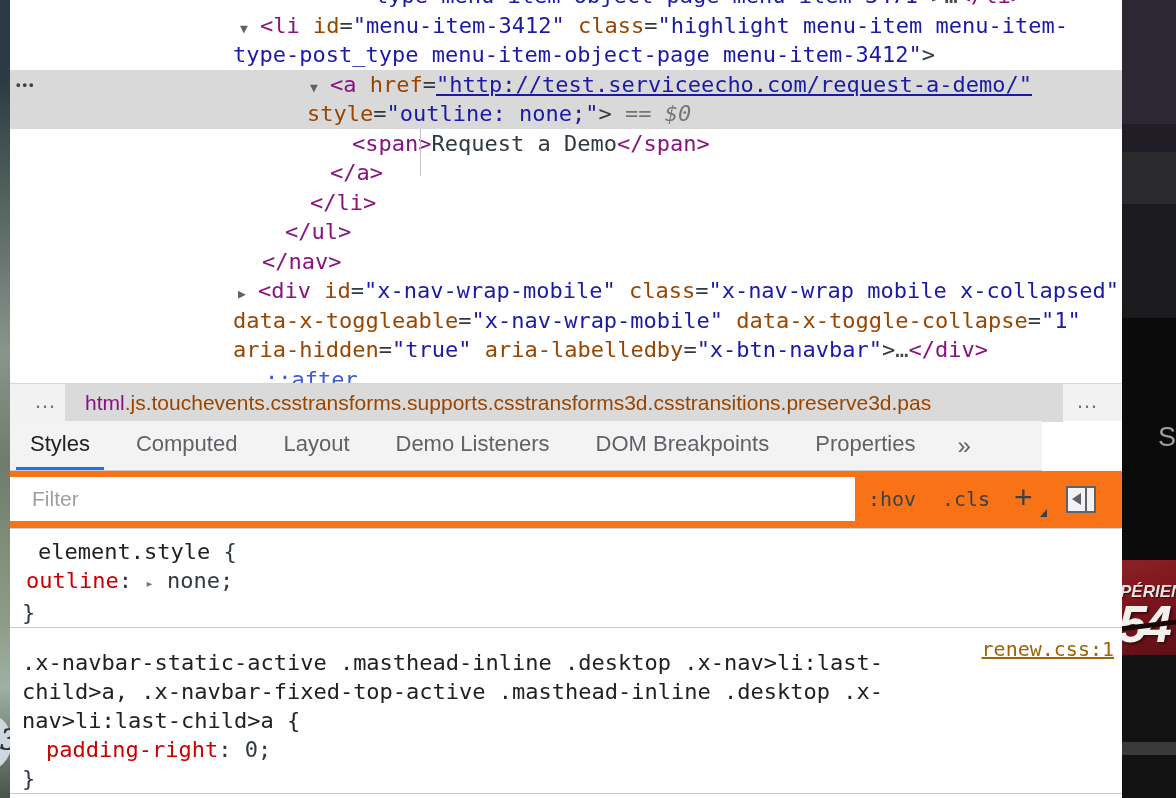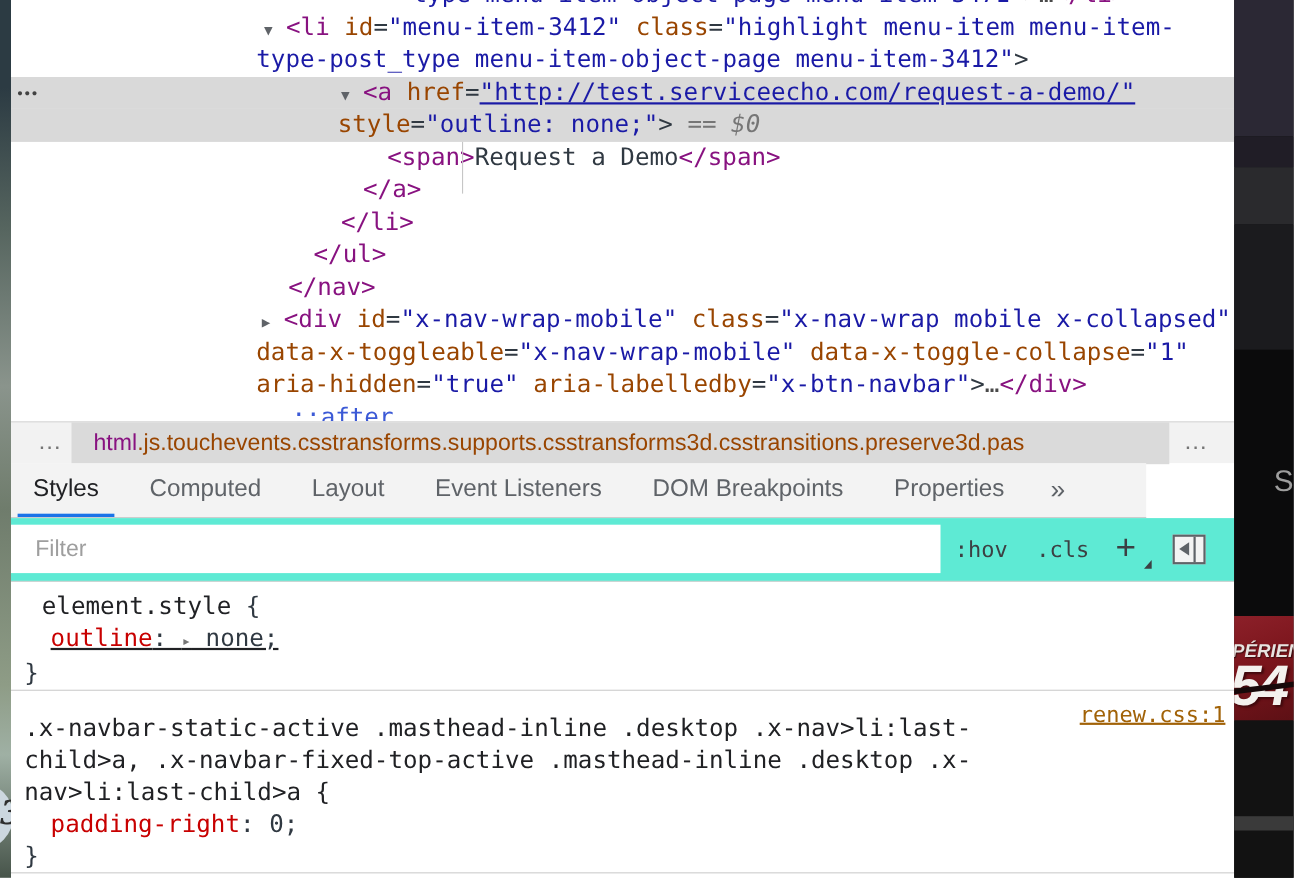--- a/index.html
+++ b/index.html
@@ -64,21 +64,21 @@
   #crumb-more-right { position:absolute; left:1066px; top:0; line-height:34px; color:#757575; font-size:22px; letter-spacing:1px; }
 
   
   #tabsbar { position:absolute; left:0; top:421px; width:1032px; height:50px; background:#f3f3f3;
     border-bottom:1px solid #cccccc; display:flex; align-items:stretch; padding-left:6px; font-size:22px; color:#5f6368; }
   .tab { display:flex; align-items:center; padding:0 14px; margin-right:18px; border-bottom:3px solid transparent; cursor:default; }
   .tab.active { color:#202124; border-bottom-color:#1a73e8; }
   #tabs-more { display:flex; align-items:center; padding:0 10px; font-size:24px; color:#5f6368; }
 
   
-  #filterbar { position:absolute; left:0; top:471px; width:1112px; height:58px; background:#5eead4; border-bottom:1px solid #cfcfcf; }
+  #filterbar { position:absolute; left:0; top:471px; width:1112px; height:58px; background:#f97316; border-bottom:1px solid #cfcfcf; }
   #filter-input { position:absolute; left:0px; top:6px; width:845px; height:44px; background:#fff; border:none; outline:none;
     padding-left:22px; font:21px "Liberation Sans",sans-serif; color:#333; }
   #filter-input::placeholder { color:#9e9e9e; }
   #hov-toggle { position:absolute; left:858px; top:0; line-height:56px; font:20px/56px "DejaVu Sans Mono",monospace; color:#3c4043; }
   #cls-toggle { position:absolute; left:932px; top:0; line-height:56px; font:20px/56px "DejaVu Sans Mono",monospace; color:#3c4043; }
   #plus-btn { position:absolute; left:1004px; top:0; line-height:52px; font-size:32px; font-weight:200; color:#3c4043; }
   #plus-corner { position:absolute; left:1030px; top:38px; width:0; height:0;
     border-left:7px solid transparent; border-bottom:8px solid #3c4043; }
   #pane-icon { position:absolute; left:1056px; top:15px; width:30px; height:27px; border:2px solid #5f6368; background:#f3f3f3; }
   #pane-icon-divider { position:absolute; right:7px; top:0; width:2px; height:23px; background:#5f6368; }
@@ -132,42 +132,42 @@
     <div id="crumb">
       <span class="c-tag">html</span><span class="c-classes">.js.touchevents.csstransforms.supports.csstransforms3d.csstransitions.preserve3d.pas</span>
     </div>
     <div id="crumb-more-right">…</div>
   </div>
 
   <div id="tabsbar">
     <div class="tab active">Styles</div>
     <div class="tab">Computed</div>
     <div class="tab">Layout</div>
-    <div class="tab">Event Listeners</div>
+    <div class="tab">Demo Listeners</div>
     <div class="tab">DOM Breakpoints</div>
     <div class="tab">Properties</div>
     <div id="tabs-more">»</div>
   </div>
 
   <div id="filterbar">
     <input id="filter-input" type="text" placeholder="Filter" style="">
     <div id="hov-toggle">:hov</div>
     <div id="cls-toggle">.cls</div>
     <div id="plus-btn">+</div>
     <div id="plus-corner"></div>
     <div id="pane-icon">
       <div id="pane-icon-arrow"></div>
       <div id="pane-icon-divider"></div>
     </div>
   </div>
 
   <div id="styles-pane">
       <div class="style-section">
         <div class="style-line" style="padding-left: 28px;"><span class="tk-sel">element.style</span><span class="tk-plain"> {</span></div>
-        <div class="style-line" style="padding-left: 36px; text-decoration: underline;"><span class="tk-prop">outline</span><span class="tk-plain">: </span><span class="tk-tri">▸</span><span class="tk-plain"> none;</span></div>
+        <div class="style-line" style="padding-left: 16px;"><span class="tk-prop">outline</span><span class="tk-plain">: </span><span class="tk-tri">▸</span><span class="tk-plain"> none;</span></div>
         <div class="style-line" style="padding-left: 12px;"><span class="tk-plain">}</span></div>
       </div>
       <div class="style-section">
         <div class="style-line" style="padding-left: 12px; margin-top: 12px;"><span class="tk-sel">.x-navbar-static-active .masthead-inline .desktop .x-nav&gt;li:last-</span></div>
         <div class="style-line" style="padding-left: 12px;"><span class="tk-sel">child&gt;a, .x-navbar-fixed-top-active .masthead-inline .desktop .x-</span></div>
         <div class="style-line" style="padding-left: 12px;"><span class="tk-sel">nav&gt;li:last-child&gt;a {</span></div>
         <div class="style-line" style="padding-left: 36px;"><span class="tk-prop">padding-right</span><span class="tk-plain">: 0;</span></div>
         <div class="style-line" style="padding-left: 12px;"><span class="tk-plain">}</span></div>
         <div class="src-link">renew.css:1</div>
       </div>

